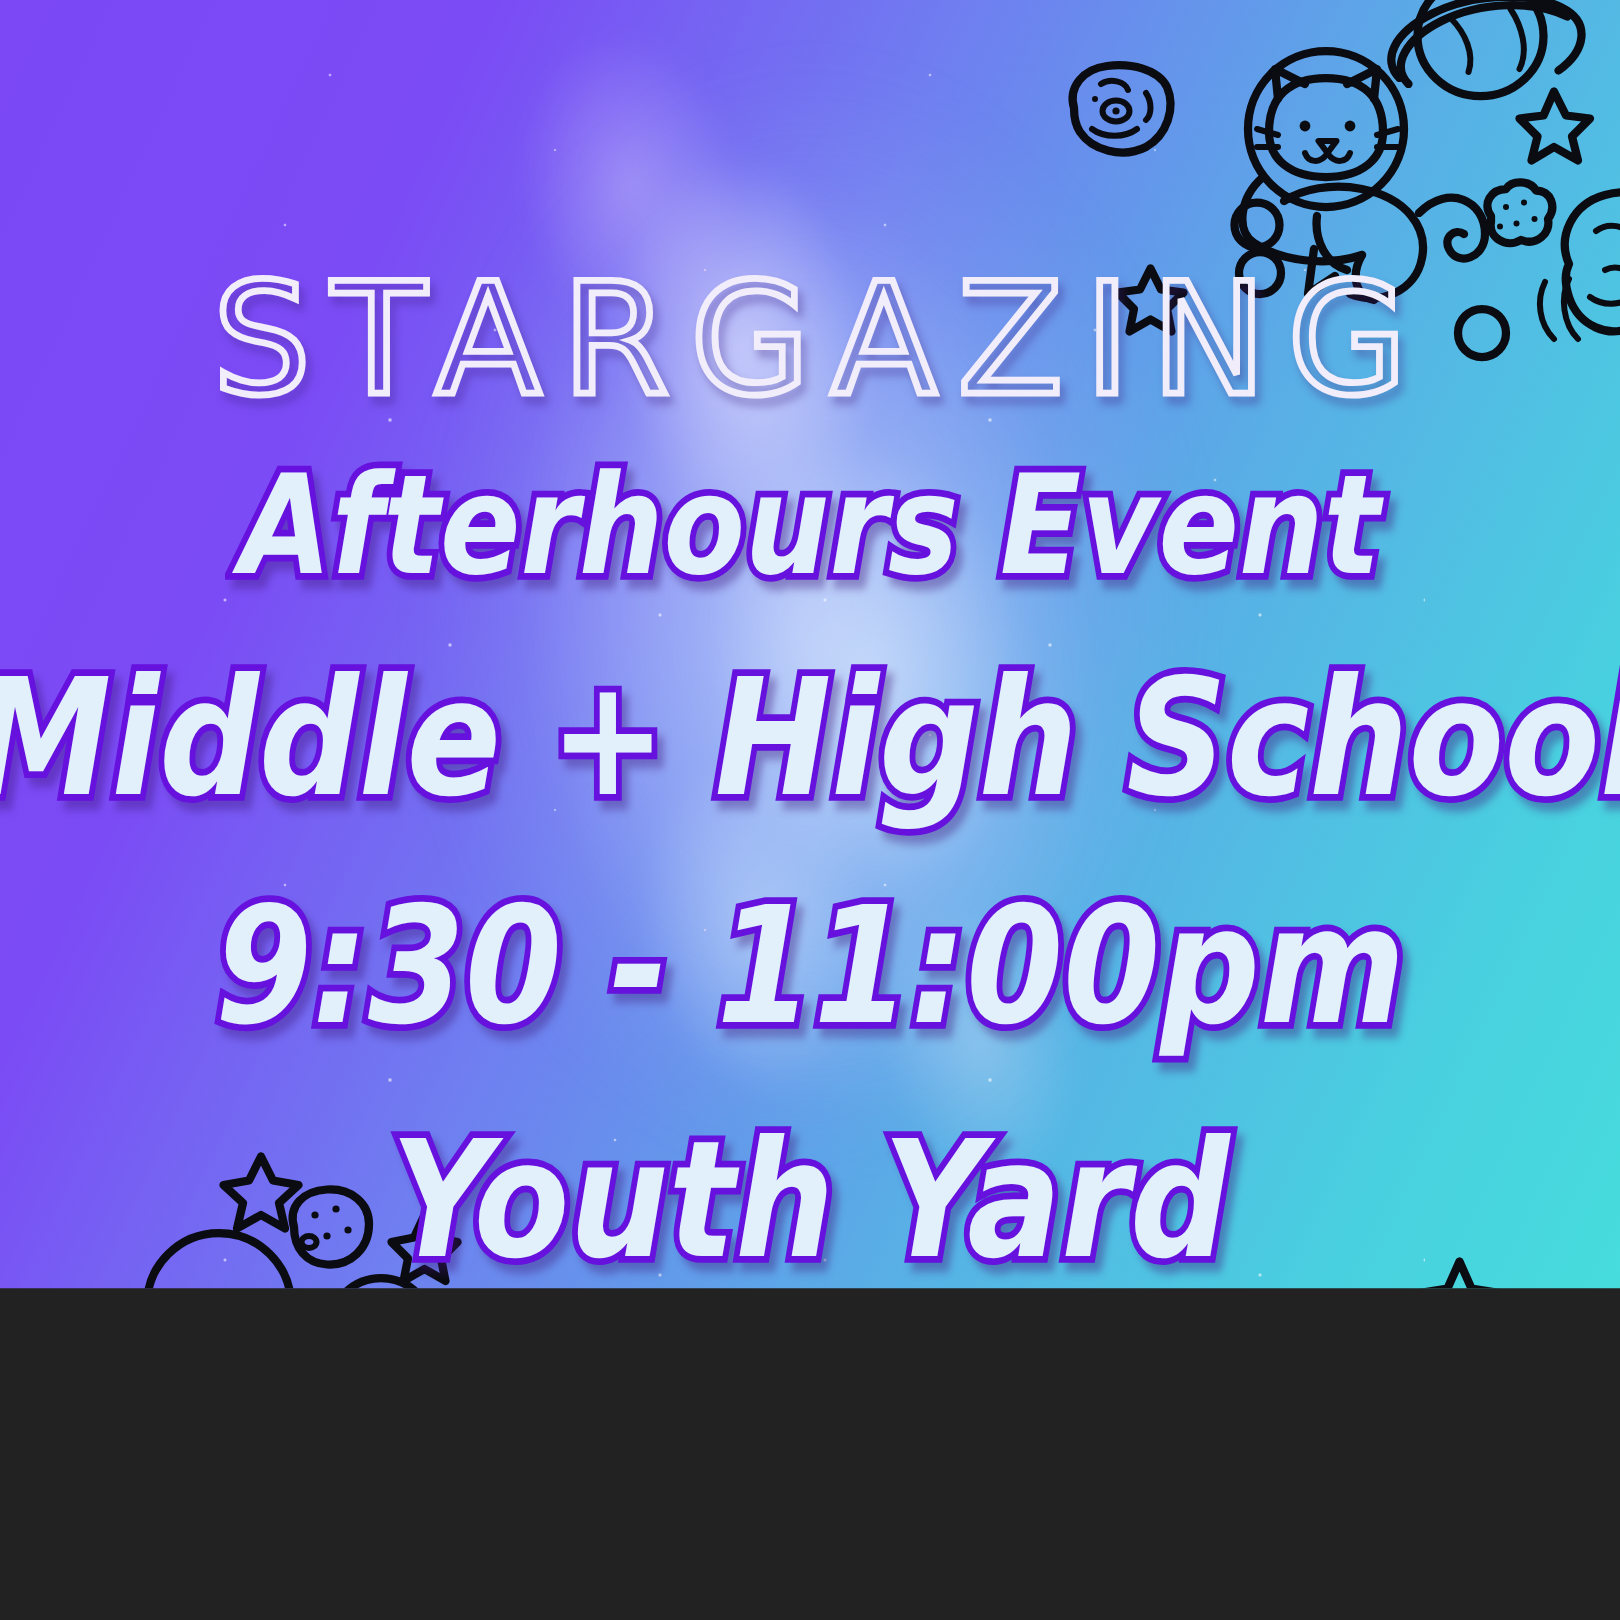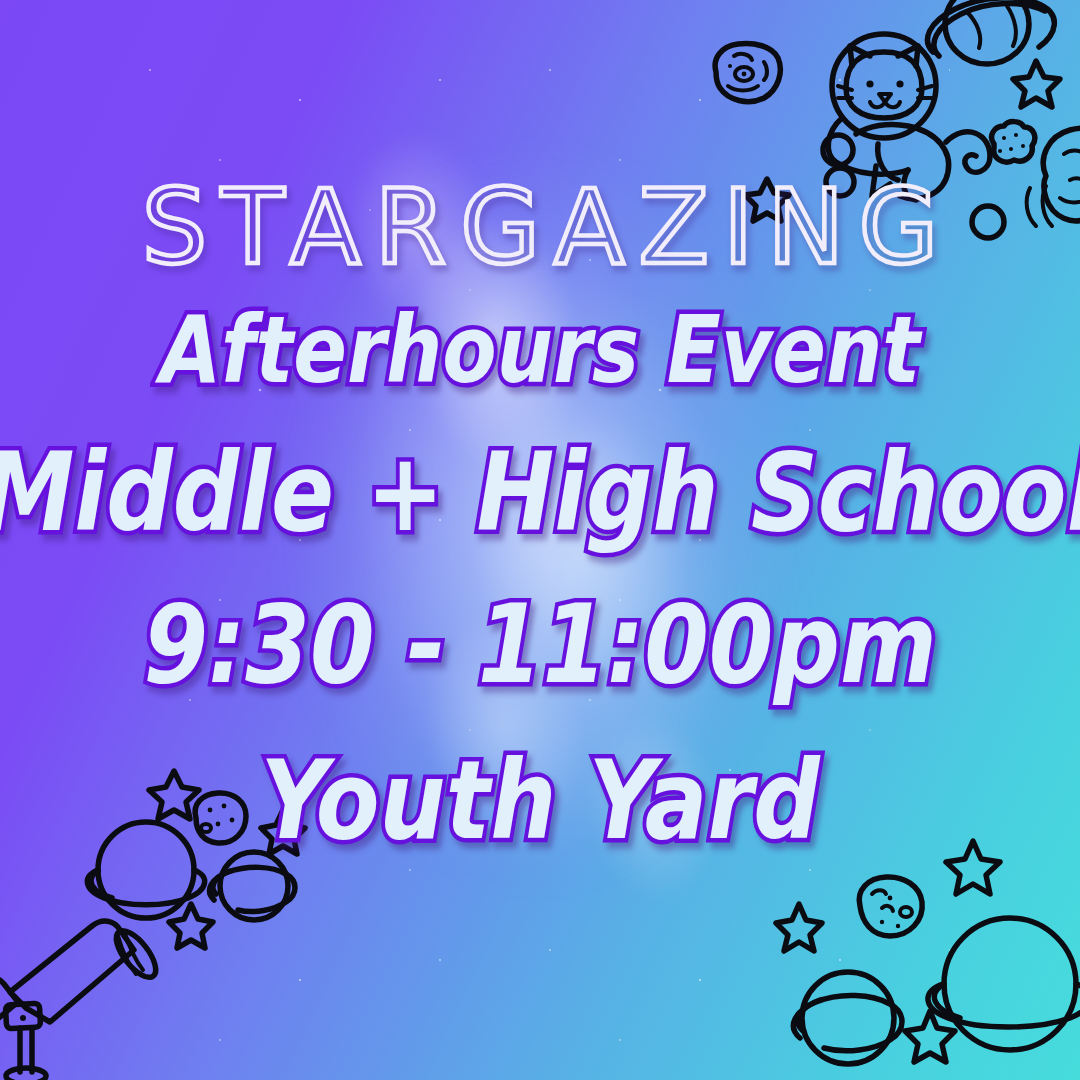--- a/index.html
+++ b/index.html
@@ -1,20 +1,20 @@
 <!DOCTYPE html>
 <html><head>
 <meta charset="utf-8">
 <style>
   html,body{margin:0;padding:0;background:#222;}
   *{box-sizing:border-box;}
 
   #poster{
     position:relative;
-    width:1080px;height:1080px;
+    width:1080px;height:859px;
     overflow:hidden;
     font-family:"Liberation Sans", sans-serif;
     background:linear-gradient(115deg,#7c48f6 0%,#7b4bf5 22%,#6f7ff0 44%,#59aee6 66%,#49cfe0 86%,#46dcdc 100%);
   }
 
   
   .galaxy{
     position:absolute;left:50%;top:50%;
     width:760px;height:1000px;
     transform:translate(-50%,-50%) rotate(-8deg);

